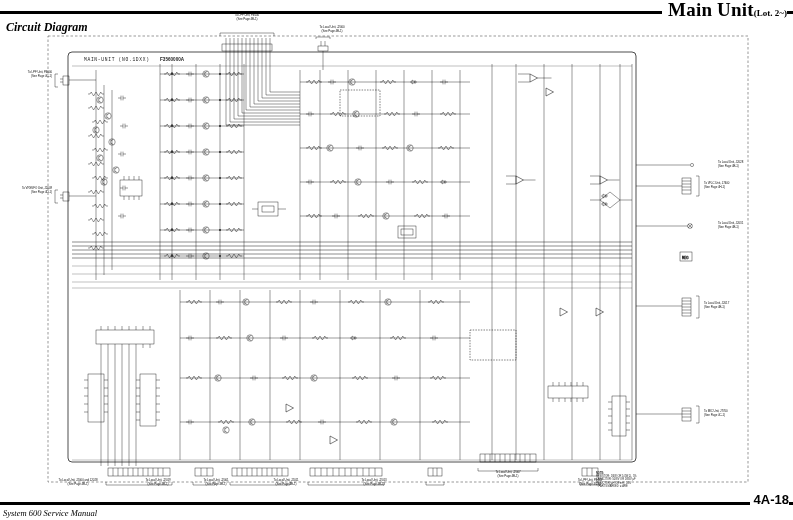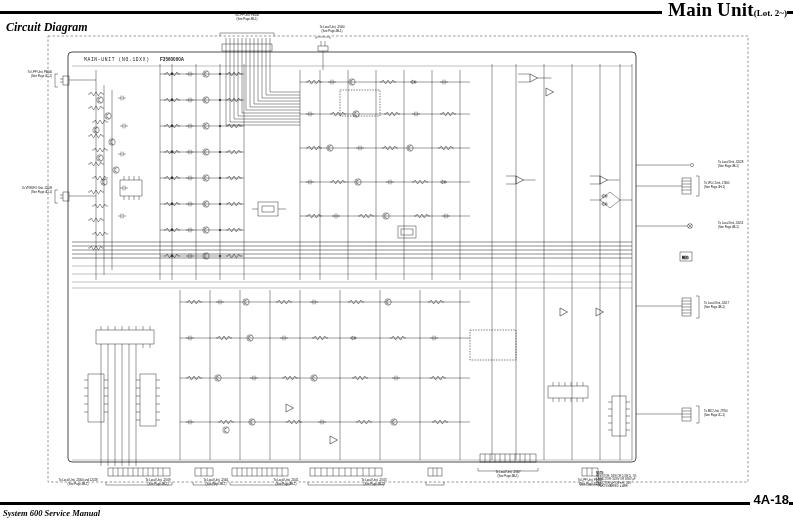--- a/index.html
+++ b/index.html
@@ -16,21 +16,21 @@
   .hdr-title .lot{font-size:9px;font-weight:bold;letter-spacing:0;}
 
   .sec-title{position:absolute;left:6px;top:20px;
              font-family:"Liberation Serif","DejaVu Serif",serif;
              font-style:italic;font-weight:bold;font-size:12px;text-align:right;}
 
   
   .ftr-rule{position:absolute;left:0;bottom:15px;width:793px;height:3px;background:#000;}
   .ftr-left{position:absolute;left:3px;bottom:2px;
             font-family:"Liberation Serif","DejaVu Serif",serif;
-            font-style:italic;font-weight:bold;font-size:8.5px;}
+            font-style:italic;font-weight:normal;font-size:8.5px;}
   .ftr-right{position:absolute;right:4px;bottom:15px;
              font-family:"Liberation Sans",sans-serif;
              font-weight:bold;font-size:13px;background:#fff;
              padding-left:4px;line-height:10px;}
 
   
   .canvas{position:absolute;left:0;top:30px;width:793px;height:460px;}
   .canvas svg{display:block;}
 
   

